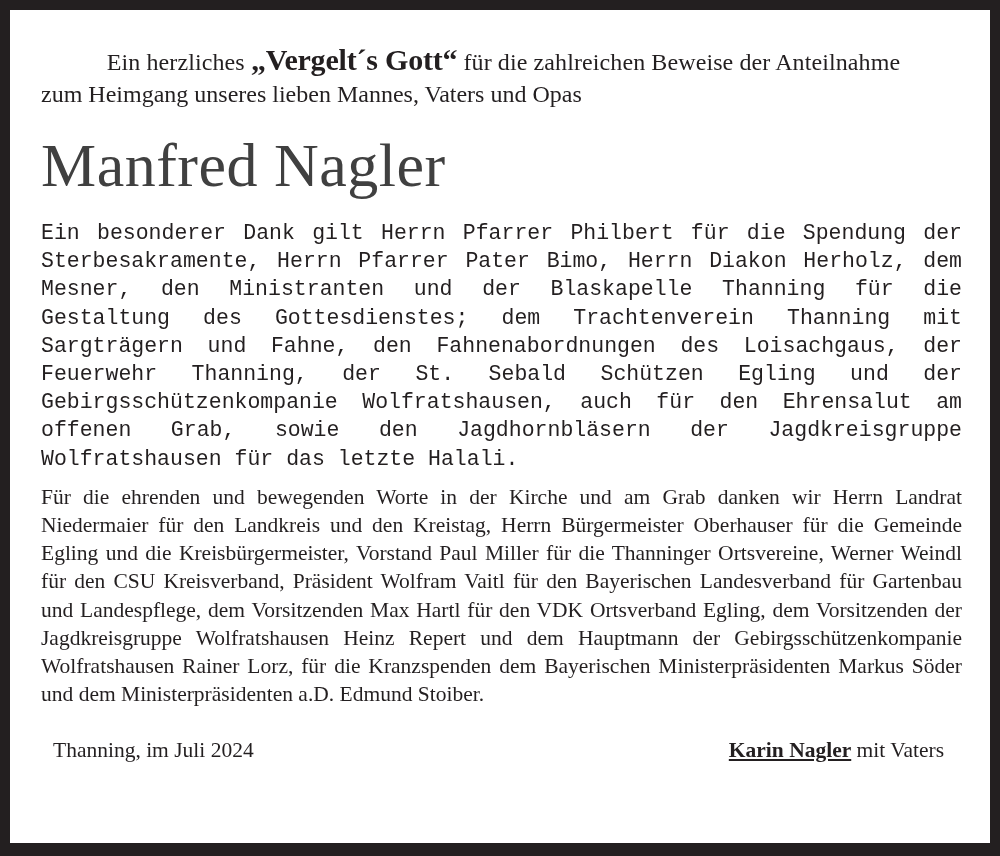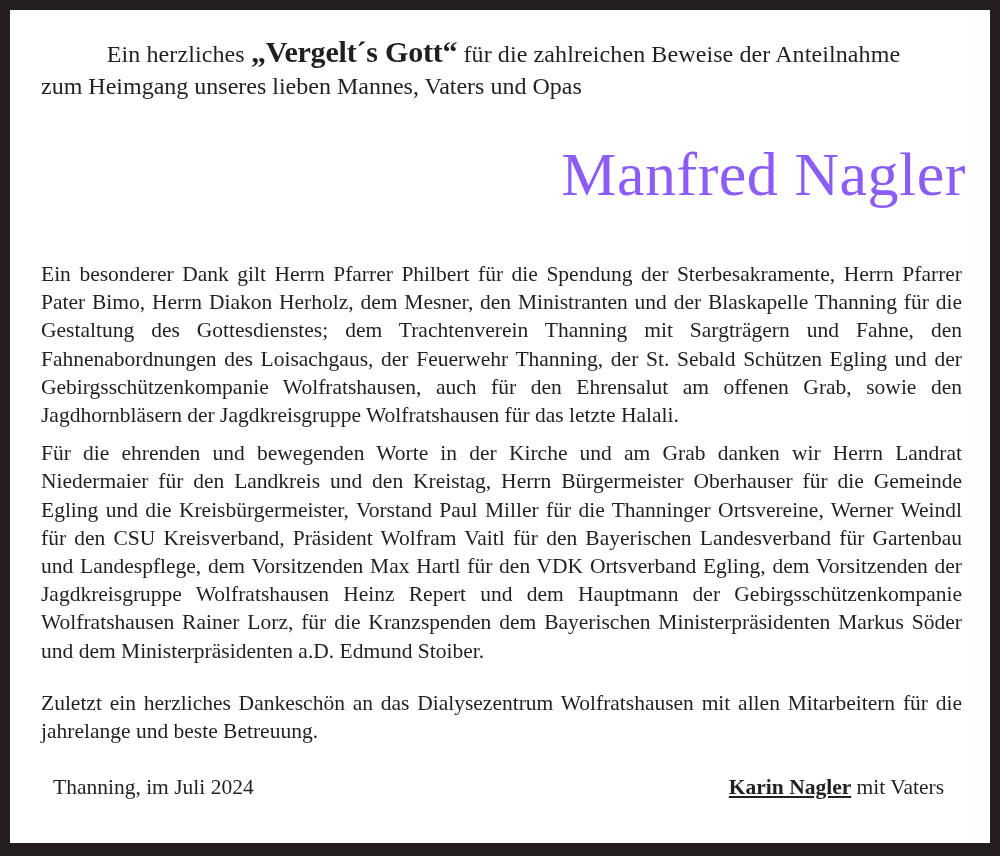--- a/index.html
+++ b/index.html
@@ -43,57 +43,57 @@
     box-sizing: border-box;
     padding: 20px 24px 0 31px;
     background: #ffffff;
   }
 
   .headline {
     text-align: center;
     color: #231f20;
     font-size: 24px;
     line-height: 30px;
-    margin: 7px 0 0 0;
+    margin: 15px 0 0 0;
     letter-spacing: 0.1px;
   }
   .headline .emph {
     font-weight: bold;
     font-size: 30px;
     letter-spacing: -0.2px;
   }
   .headline-line2 {
     text-align: left;
     color: #231f20;
     font-size: 24px;
     line-height: 30px;
     margin: 2px 0 0 0;
   }
 
   .deceased-name {
-    text-align: right;
-    color: #8b5cf6;
+    text-align: left;
+    color: #404040;
     font-size: 62px;
     line-height: 68px;
     font-weight: normal;
-    margin: 39px 0 0 0;
+    margin: 22px 0 0 0;
     letter-spacing: 0.5px;
   }
 
   .body-text {
     color: #231f20;
     font-size: 21.5px;
     line-height: 28.2px;
     text-align: justify;
     text-justify: inter-word;
     margin: 0;
     padding: 0 4px 0 0;
     hyphens: manual;
   }
-  .para-1 { margin-top: 52px; }
+  .para-1 { margin-top: 20px; font-family: Liberation Mono, monospace; }
   .para-2 { margin-top: 10px; }
   .para-3 { margin-top: 24px; }
 
   .footer {
     display: flex;
     align-items: flex-end;
     justify-content: space-between;
     margin-top: 28px;
     padding: 0 4px 0 12px;
     color: #231f20;
@@ -120,21 +120,20 @@
     </div>
 
     <div class="headline-line2">zum Heimgang unseres lieben Mannes, Vaters und Opas</div>
 
     <div class="deceased-name">Manfred Nagler</div>
 
     <p class="body-text para-1">Ein besonderer Dank gilt Herrn Pfarrer Philbert für die Spendung der Sterbesakramente, Herrn Pfarrer Pater Bimo, Herrn Diakon Herholz, dem Mesner, den Ministranten und der Blaskapelle Thanning für die Gestaltung des Gottesdienstes; dem Trachtenverein Thanning mit Sargträgern und Fahne, den Fahnenabordnungen des Loisachgaus, der Feuerwehr Thanning, der St. Sebald Schützen Egling und der Gebirgsschützenkompanie Wolfratshausen, auch für den Ehrensalut am offenen Grab, sowie den Jagdhornbläsern der Jagdkreisgruppe Wolfratshausen für das letzte Halali.</p>
 
     <p class="body-text para-2">Für die ehrenden und bewegenden Worte in der Kirche und am Grab danken wir Herrn Landrat Niedermaier für den Landkreis und den Kreistag, Herrn Bürgermeister Oberhauser für die Gemeinde Egling und die Kreisbürgermeister, Vorstand Paul Miller für die Thanninger Ortsvereine, Werner Weindl für den CSU Kreisverband, Präsident Wolfram Vaitl für den Bayerischen Landesverband für Gartenbau und Landespflege, dem Vorsitzenden Max Hartl für den VDK Ortsverband Egling, dem Vorsitzenden der Jagdkreisgruppe Wolfratshausen Heinz Repert und dem Hauptmann der Gebirgsschützenkompanie Wolfratshausen Rainer Lorz, für die Kranzspenden dem Bayerischen Ministerpräsidenten Markus Söder und dem Ministerpräsidenten a.D. Edmund Stoiber.</p>
 
-    <p class="body-text para-3">Zuletzt ein herzliches Dankeschön an das Dialysezentrum Wolfratshausen mit allen Mitarbeitern für die jahrelange und beste Betreuung.</p>
 
     <div class="footer">
       <div class="footer-left">Thanning, im Juli 2024</div>
       <div class="footer-right">
         <span class="bold">Karin Nagler</span><span> mit Vaters</span>
       </div>
     </div>
 
   </div>
 </div>

